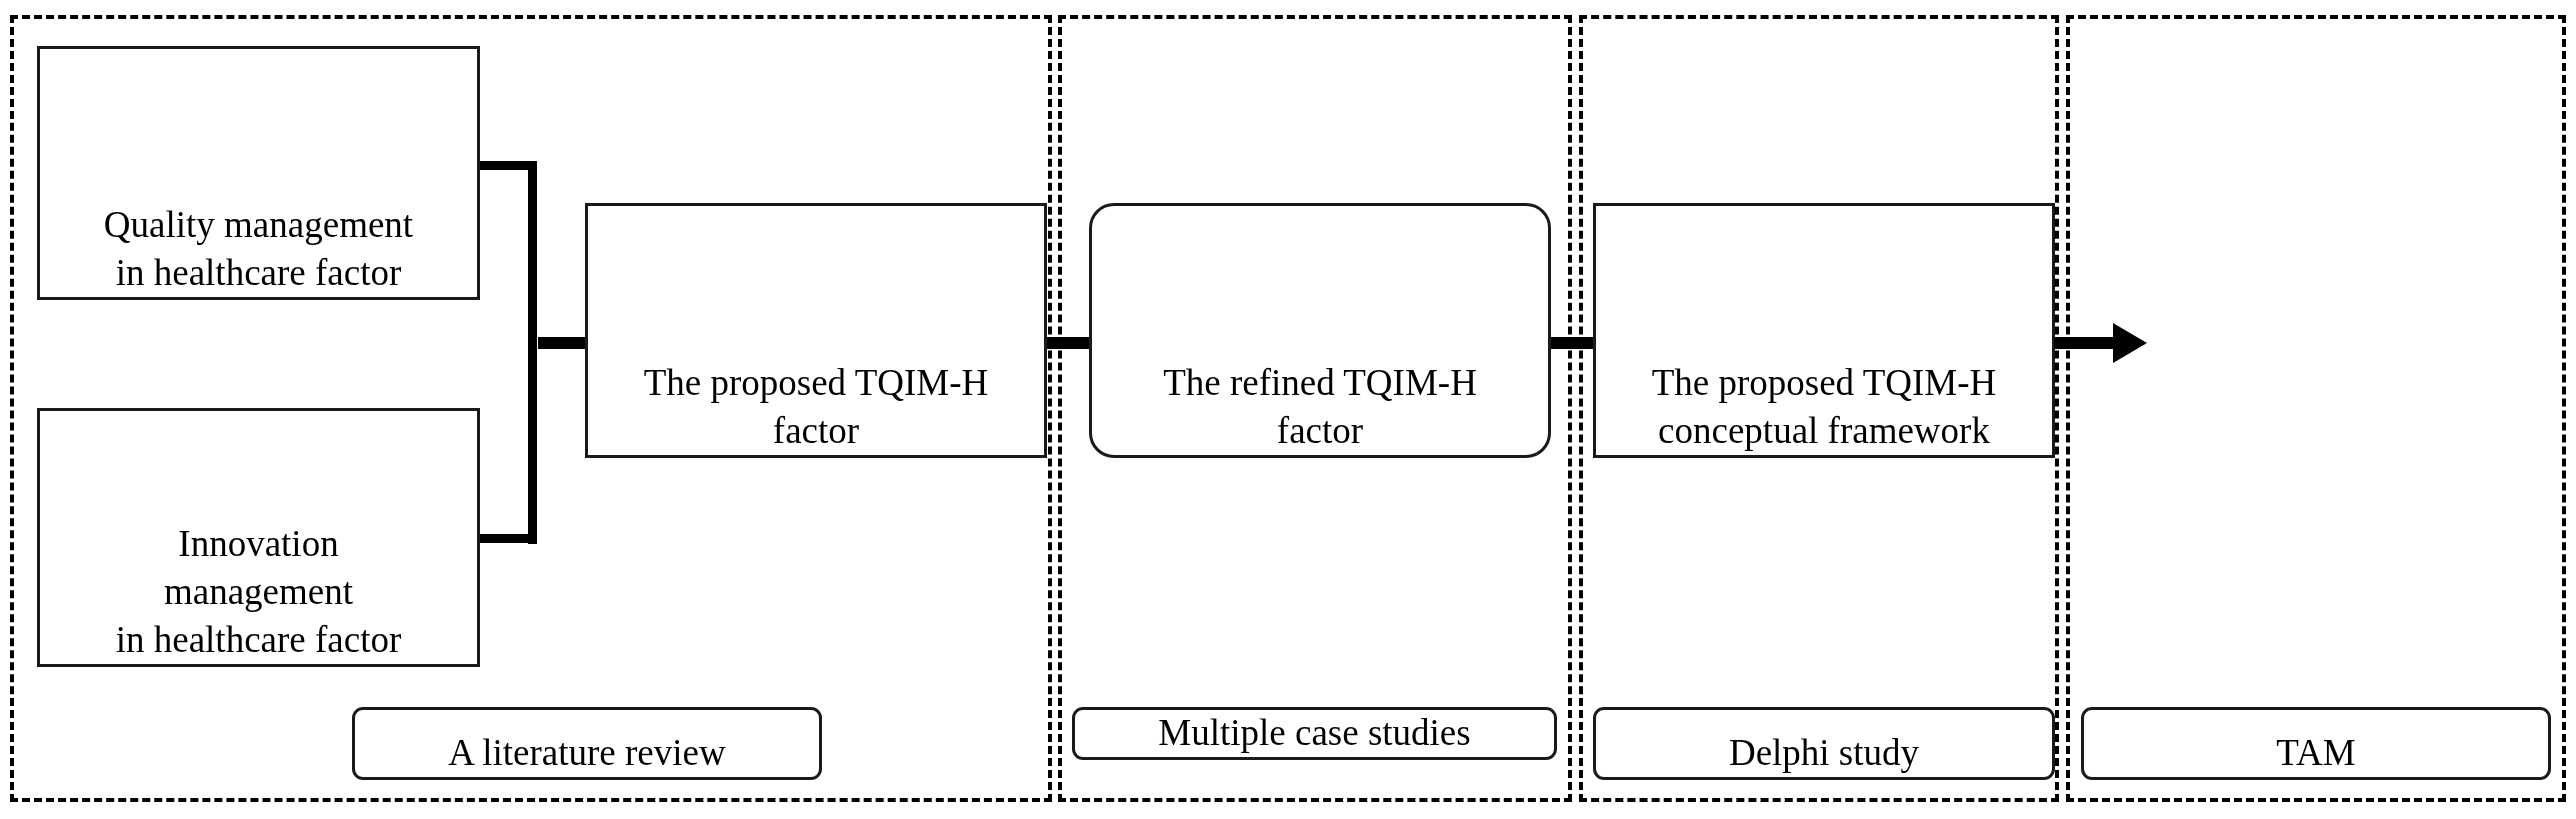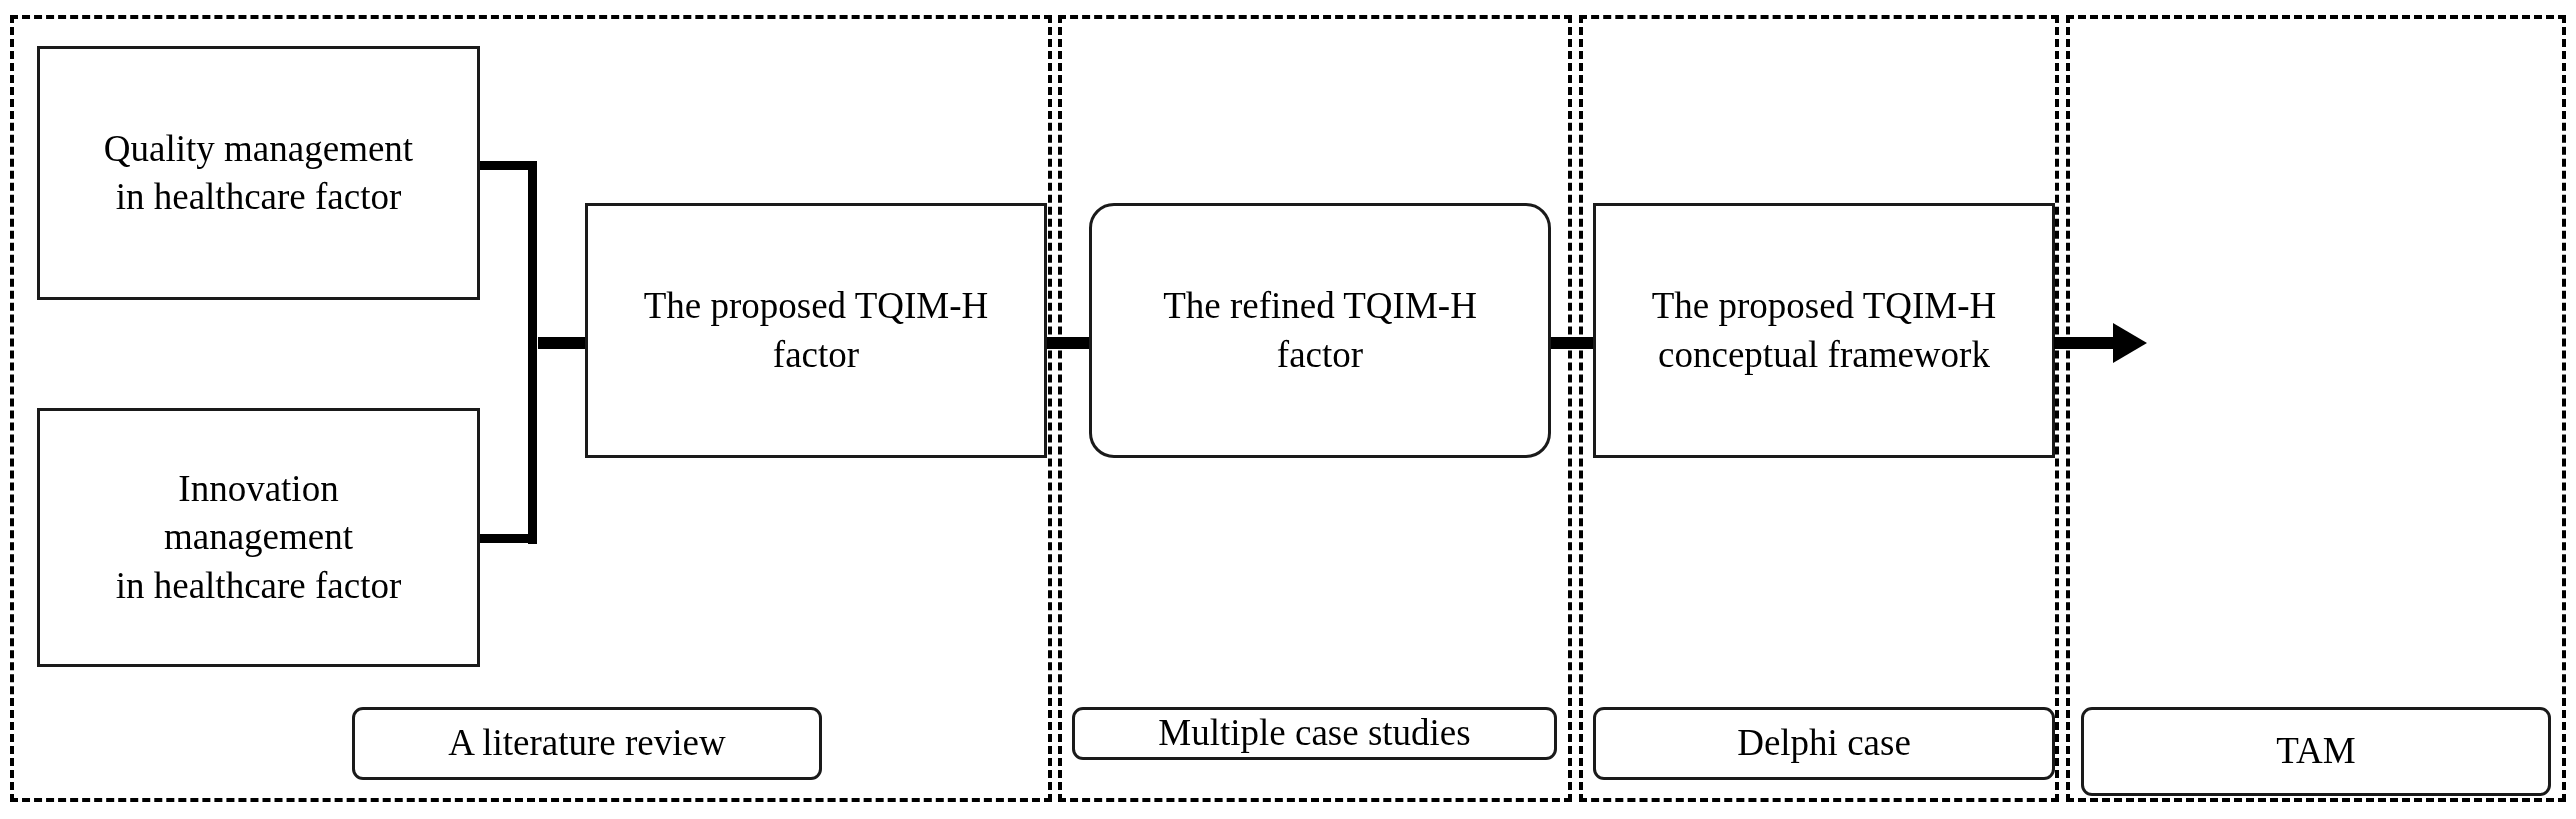--- a/index.html
+++ b/index.html
@@ -31,21 +31,21 @@
     background: transparent;
   }
 
   
   .box {
     position: absolute;
     box-sizing: border-box;
     border: 3.4px solid #1a1a1a;
     background: #ffffff;
     display: flex;
-    align-items: center;
+    align-items: flex-end;
     justify-content: center;
     text-align: center;
     line-height: 1.30;
     white-space: pre-line;
   }
   .box-text {
     display: block;
     padding: 0 8.5px;
     white-space: pre-line;
   }
@@ -151,21 +151,21 @@
 
   <div class="box method-box" style="left:352px; top:707px; width:470px; height:73px;">
     <span class="box-text">A literature review</span>
   </div>
 
   <div class="box method-box" style="left:1072px; top:707px; width:485px; height:53px;">
     <span class="box-text">Multiple case studies</span>
   </div>
 
   <div class="box method-box" style="left:1593px; top:707px; width:462px; height:73px;">
-    <span class="box-text">Delphi case</span>
+    <span class="box-text">Delphi study</span>
   </div>
 
-  <div class="box method-box" style="left:2081px; top:707px; width:470px; height:89px;">
+  <div class="box method-box" style="left:2081px; top:707px; width:470px; height:73px;">
     <span class="box-text">TAM</span>
   </div>
 
 </div>
 
 
 </body></html>

